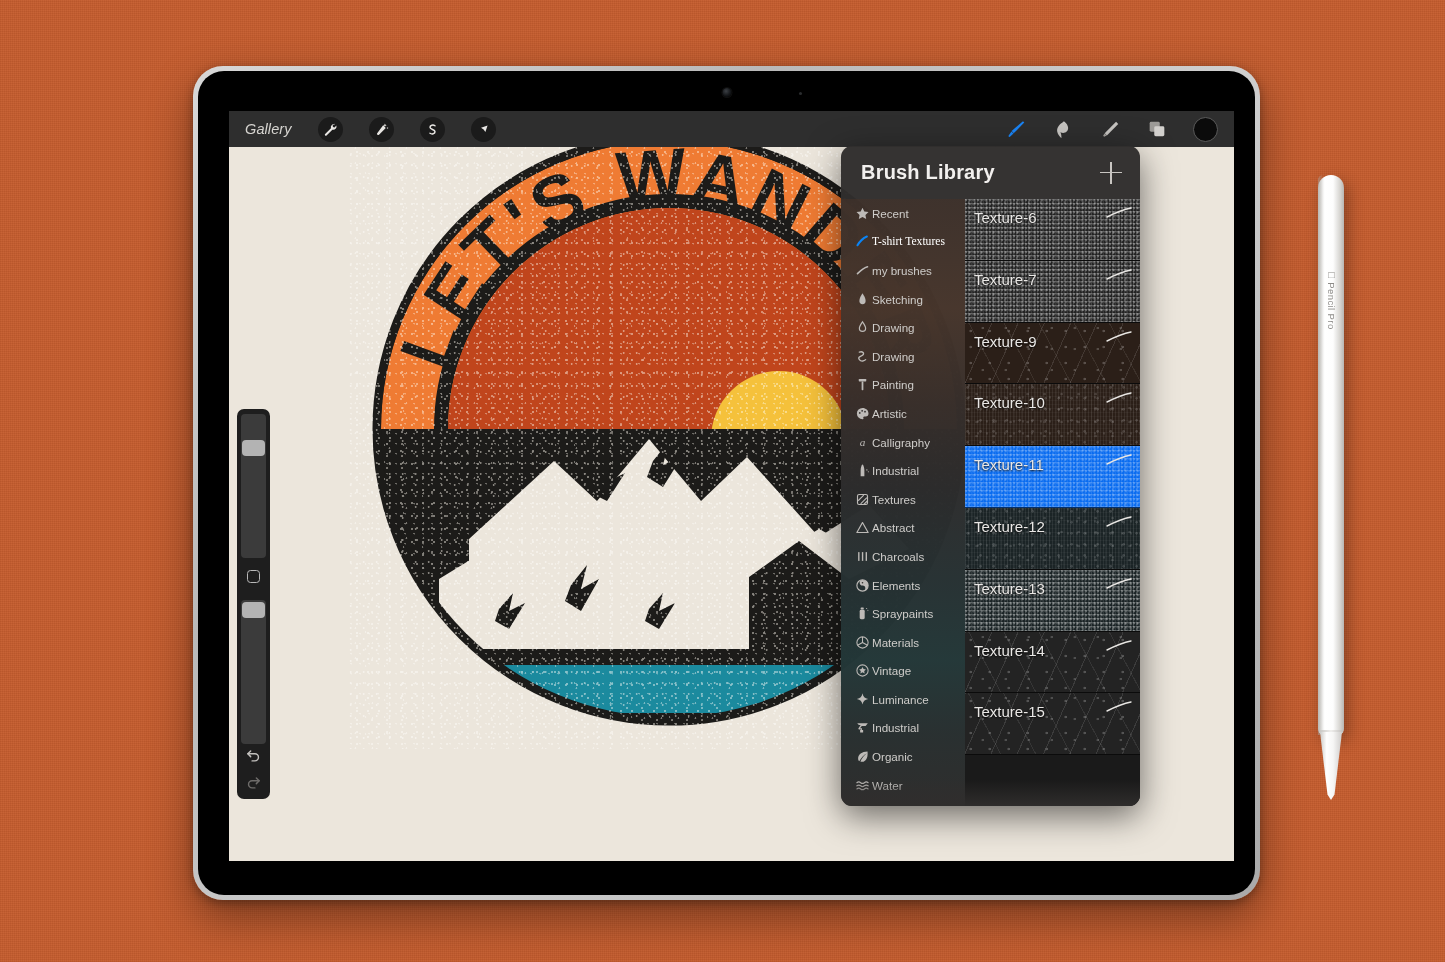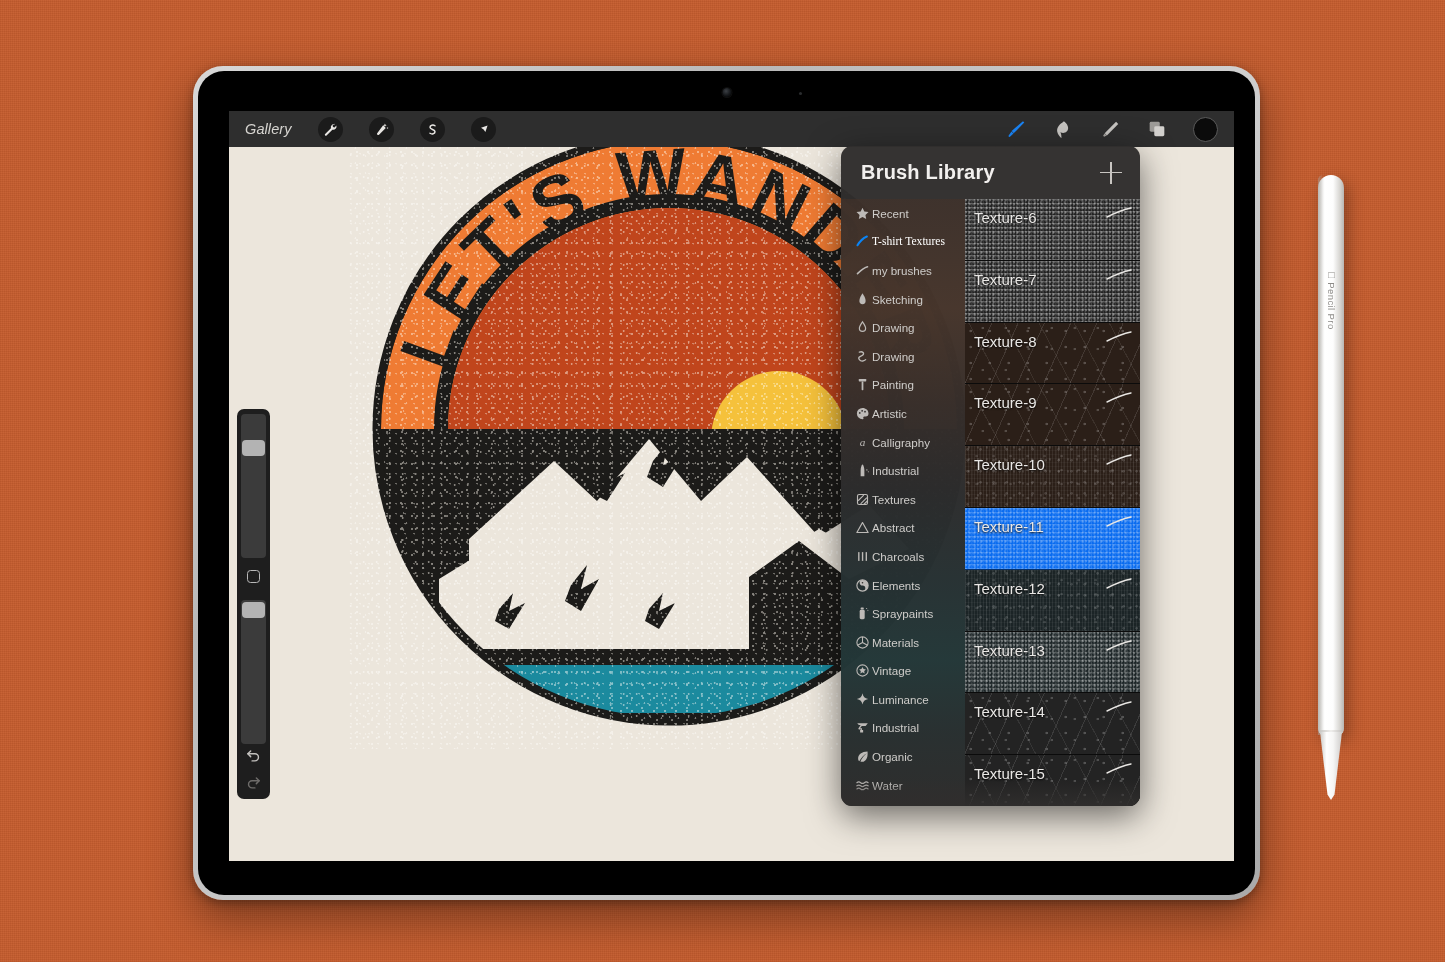--- a/index.html
+++ b/index.html
@@ -686,31 +686,20 @@
                 <span class="stroke-mark">
                   <svg viewBox="0 0 26 12">
                     <path d="M1 10 C7 7 15 3 25 1" stroke="#e8e6e3" stroke-width="1.4" fill="none" stroke-linecap="round"></path>
                   </svg>
                 </span>
               </div>
               <div class="brush-row">
                 <div class="thumb">
                   <div class="tx t-crack warm"></div>
                 </div>
-                <span class="bname">Texture-8</span>
-                <span class="stroke-mark">
-                  <svg viewBox="0 0 26 12">
-                    <path d="M1 10 C7 7 15 3 25 1" stroke="#e8e6e3" stroke-width="1.4" fill="none" stroke-linecap="round"></path>
-                  </svg>
-                </span>
-              </div>
-              <div class="brush-row">
-                <div class="thumb">
-                  <div class="tx t-crack warm"></div>
-                </div>
                 <span class="bname">Texture-9</span>
                 <span class="stroke-mark">
                   <svg viewBox="0 0 26 12">
                     <path d="M1 10 C7 7 15 3 25 1" stroke="#e8e6e3" stroke-width="1.4" fill="none" stroke-linecap="round"></path>
                   </svg>
                 </span>
               </div>
               <div class="brush-row">
                 <div class="thumb">
                   <div class="tx t-coarse warm"></div>

